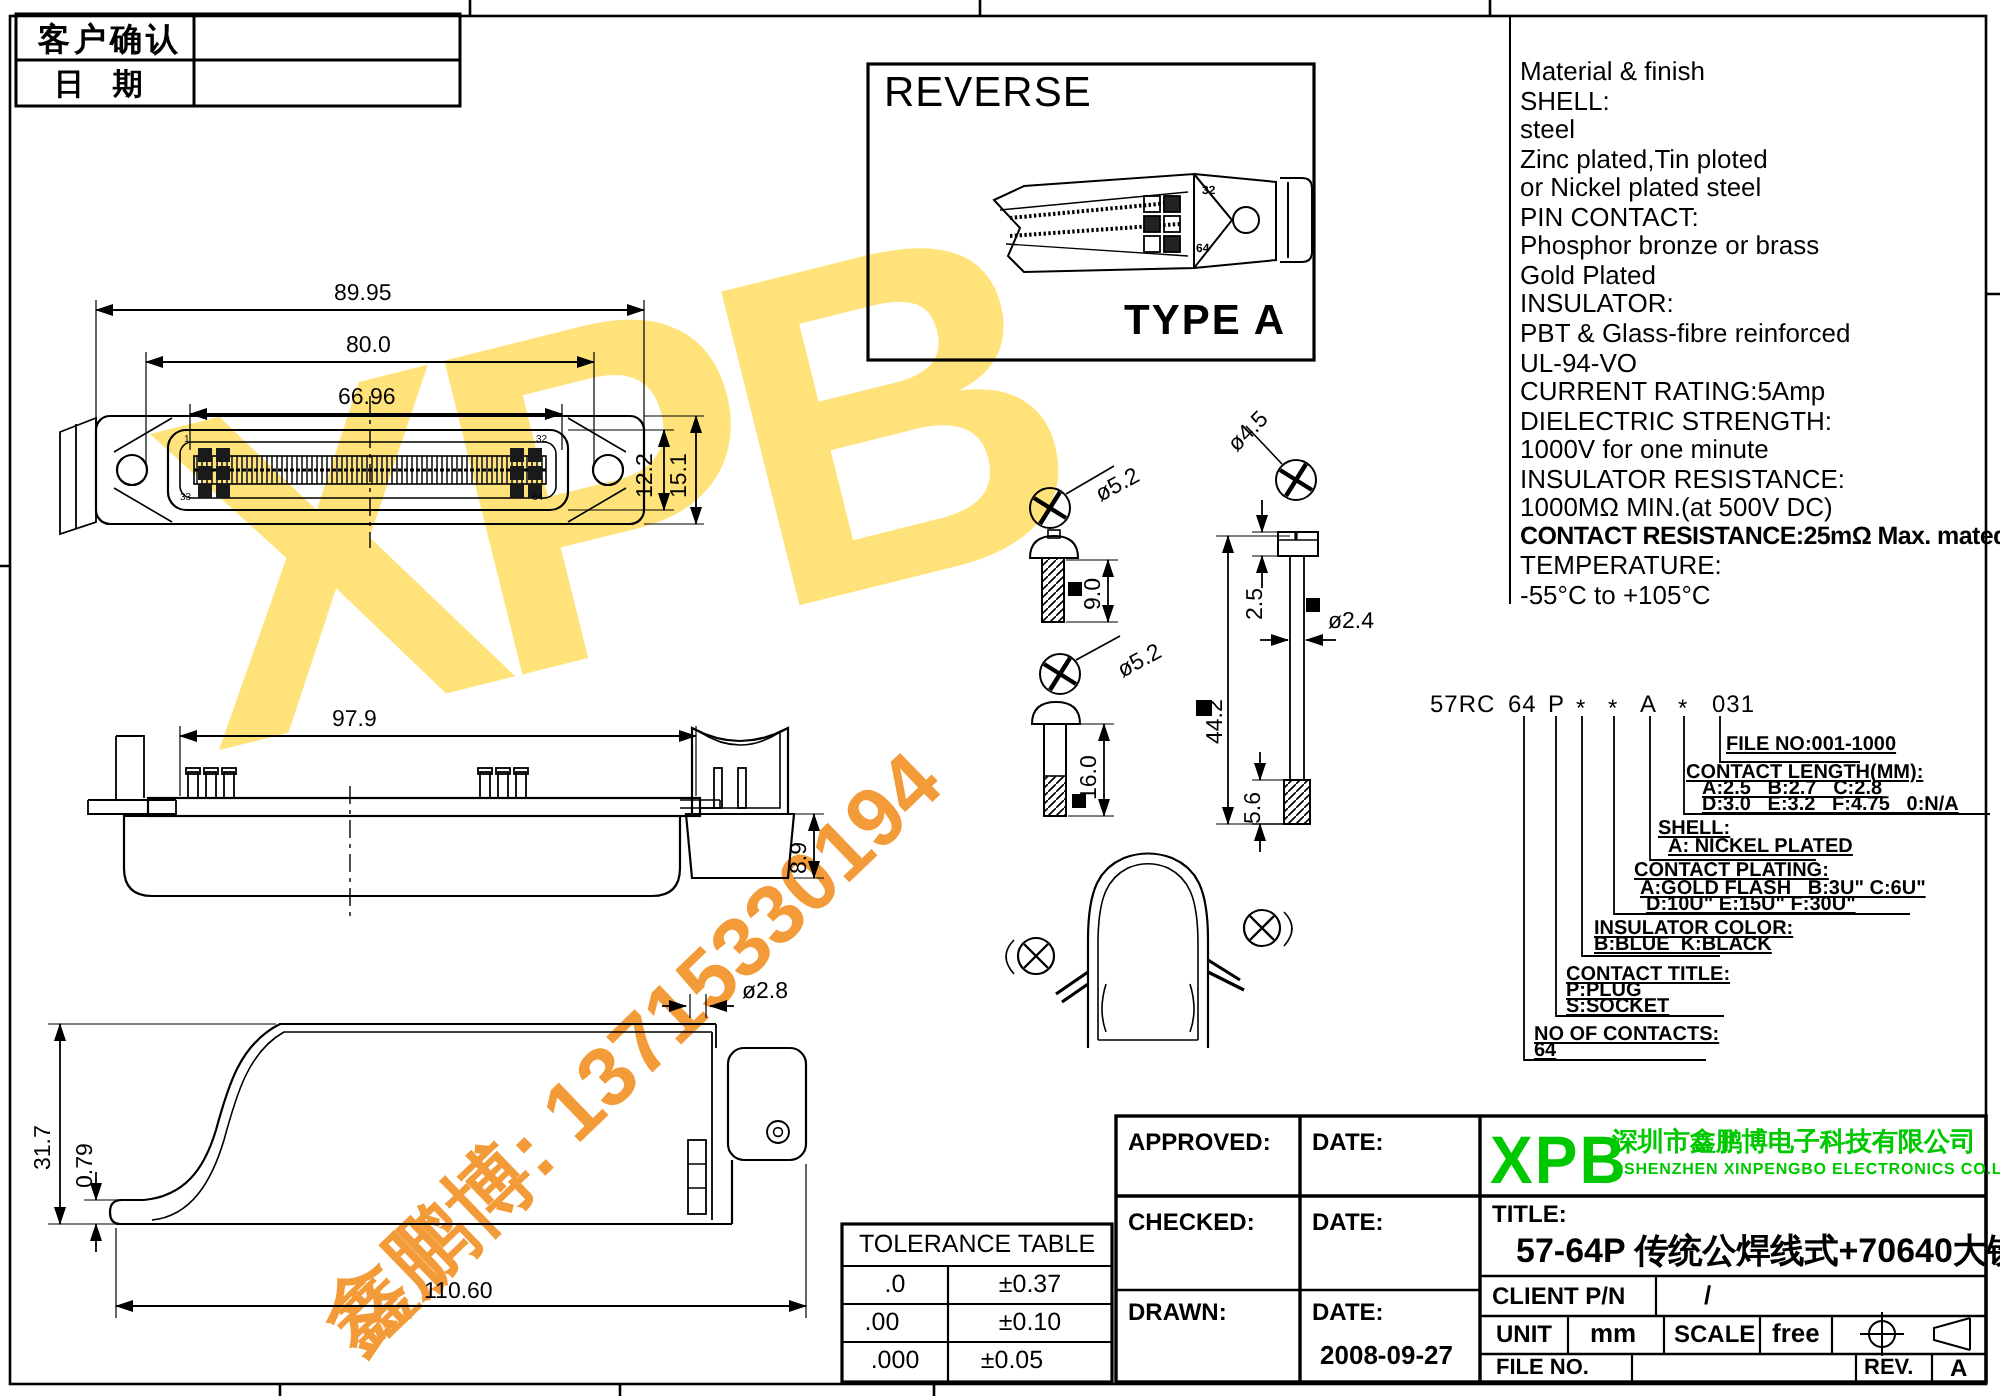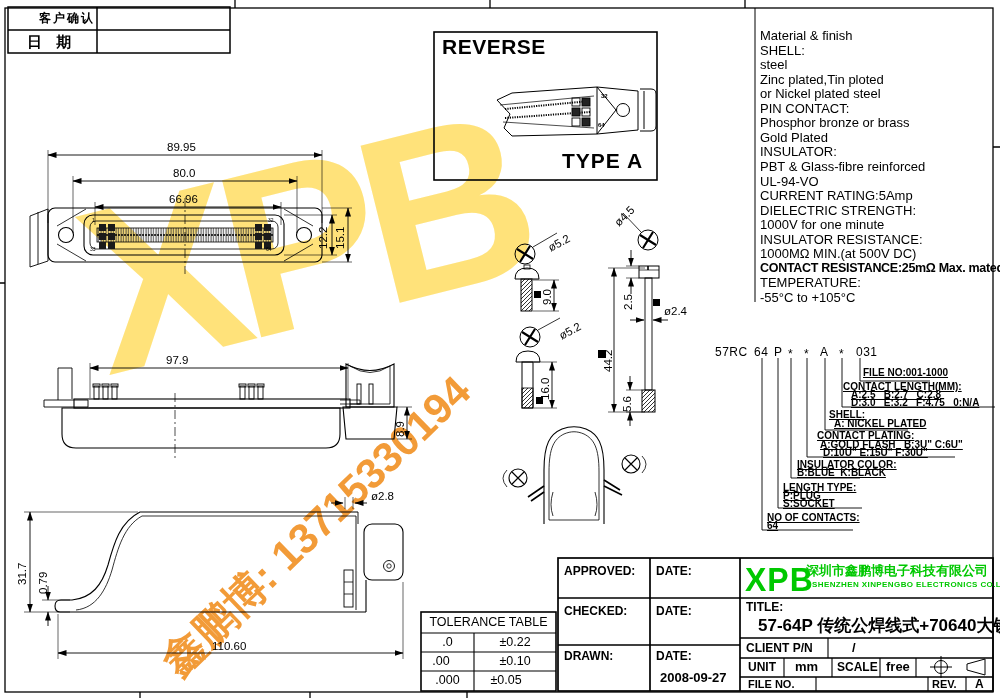--- a/index.html
+++ b/index.html
@@ -253,24 +253,24 @@
       <path d="M828,638 V658 M784,658 V677 M832,658 V677 M880,658 V677 M916,658 V677 M816,677 V691 M928,677 V691 M966,677 V691" stroke-width="1.1"></path>
 
       <g stroke-width="1">
         <circle cx="941" cy="667" r="6.5"></circle>
         <path d="M930,667 H952 M941,656 V678"></path>
         <path d="M985,659 L967,664 L967,670 L985,675 M985,659 V675"></path>
       </g>
     </g>
   </svg>
 
-  <div class="t big" style="left:19px;top:10px;font-size:12px;letter-spacing:2px;margin-left:20px;">客户确认</div>
+  <div class="t big" style="left:19px;top:10px;font-size:16px;letter-spacing:2px;">客户确认</div>
   <div class="t big" style="left:27px;top:33px;font-size:15px;letter-spacing:2px;">日  期</div>
 
-  <div class="t" style="left:442px;top:35px;font-size:21px;font-weight:bold;letter-spacing:0.5px;">REVERSE</div>
+  <div class="t" style="left:442px;top:35px;font-size:21px;font-weight:normal;letter-spacing:0.5px;">REVERSE</div>
   <div class="t" style="left:534px;top:149px;font-size:21px;font-weight:bold;letter-spacing:1px;margin-left:28px;">TYPE A</div>
   <div class="t tiny" style="left:601px;top:93px;font-weight:bold;">32</div>
   <div class="t tiny" style="left:598px;top:122px;font-weight:bold;">64</div>
 
   <div class="t note" style="left:760px;top:28px;">Material &amp; finish</div>
   <div class="t note" style="left:760px;top:43px;">SHELL:</div>
   <div class="t note" style="left:760px;top:57px;">steel</div>
   <div class="t note" style="left:760px;top:72px;">Zinc plated,Tin ploted</div>
   <div class="t note" style="left:760px;top:86px;">or Nickel plated steel</div>
   <div class="t note" style="left:760px;top:101px;">PIN CONTACT:</div>
@@ -329,29 +329,29 @@
   <div class="t co" style="left:843px;top:383px;">CONTACT LENGTH(MM):</div>
   <div class="t co" style="left:851px;top:391px;">A:2.5   B:2.7   C:2.8</div>
   <div class="t co" style="left:851px;top:399px;">D:3.0   E:3.2   F:4.75   0:N/A</div>
   <div class="t co" style="left:829px;top:411px;">SHELL:</div>
   <div class="t co" style="left:834px;top:420px;">A: NICKEL PLATED</div>
   <div class="t co" style="left:817px;top:432px;">CONTACT PLATING:</div>
   <div class="t co" style="left:820px;top:441px;">A:GOLD FLASH   B:3U" C:6U"</div>
   <div class="t co" style="left:823px;top:449px;">D:10U" E:15U" F:30U"</div>
   <div class="t co" style="left:797px;top:461px;">INSULATOR COLOR:</div>
   <div class="t co" style="left:797px;top:469px;">B:BLUE  K:BLACK</div>
-  <div class="t co" style="left:783px;top:484px;">LENGTH TYPE:</div>
+  <div class="t co" style="left:783px;top:484px;">CONTACT TITLE:</div>
   <div class="t co" style="left:783px;top:492px;">P:PLUG</div>
   <div class="t co" style="left:783px;top:500px;">S:SOCKET</div>
   <div class="t co" style="left:767px;top:514px;">NO OF CONTACTS:</div>
   <div class="t co" style="left:767px;top:522px;">64</div>
 
   <div class="t" style="left:421px;top:615px;width:135px;text-align:center;font-size:12.5px;">TOLERANCE TABLE</div>
   <div class="t" style="left:421px;top:635px;width:53px;text-align:center;font-size:12.5px;">.0</div>
-  <div class="t" style="left:474px;top:635px;width:82px;text-align:center;font-size:12.5px;">±0.22</div>
+  <div class="t" style="left:474px;top:635px;width:82px;text-align:center;font-size:12.5px;">±0.37</div>
   <div class="t" style="left:421px;top:654px;width:40px;text-align:center;font-size:12.5px;">.00</div>
   <div class="t" style="left:474px;top:654px;width:82px;text-align:center;font-size:12.5px;">±0.10</div>
   <div class="t" style="left:421px;top:673px;width:53px;text-align:center;font-size:12.5px;">.000</div>
   <div class="t" style="left:474px;top:673px;width:64px;text-align:center;font-size:12.5px;">±0.05</div>
 
   <div class="t lbl" style="left:564px;top:564px;">APPROVED:</div>
   <div class="t lbl" style="left:656px;top:564px;">DATE:</div>
   <div class="t lbl" style="left:564px;top:604px;">CHECKED:</div>
   <div class="t lbl" style="left:656px;top:604px;">DATE:</div>
   <div class="t lbl" style="left:564px;top:649px;">DRAWN:</div>

